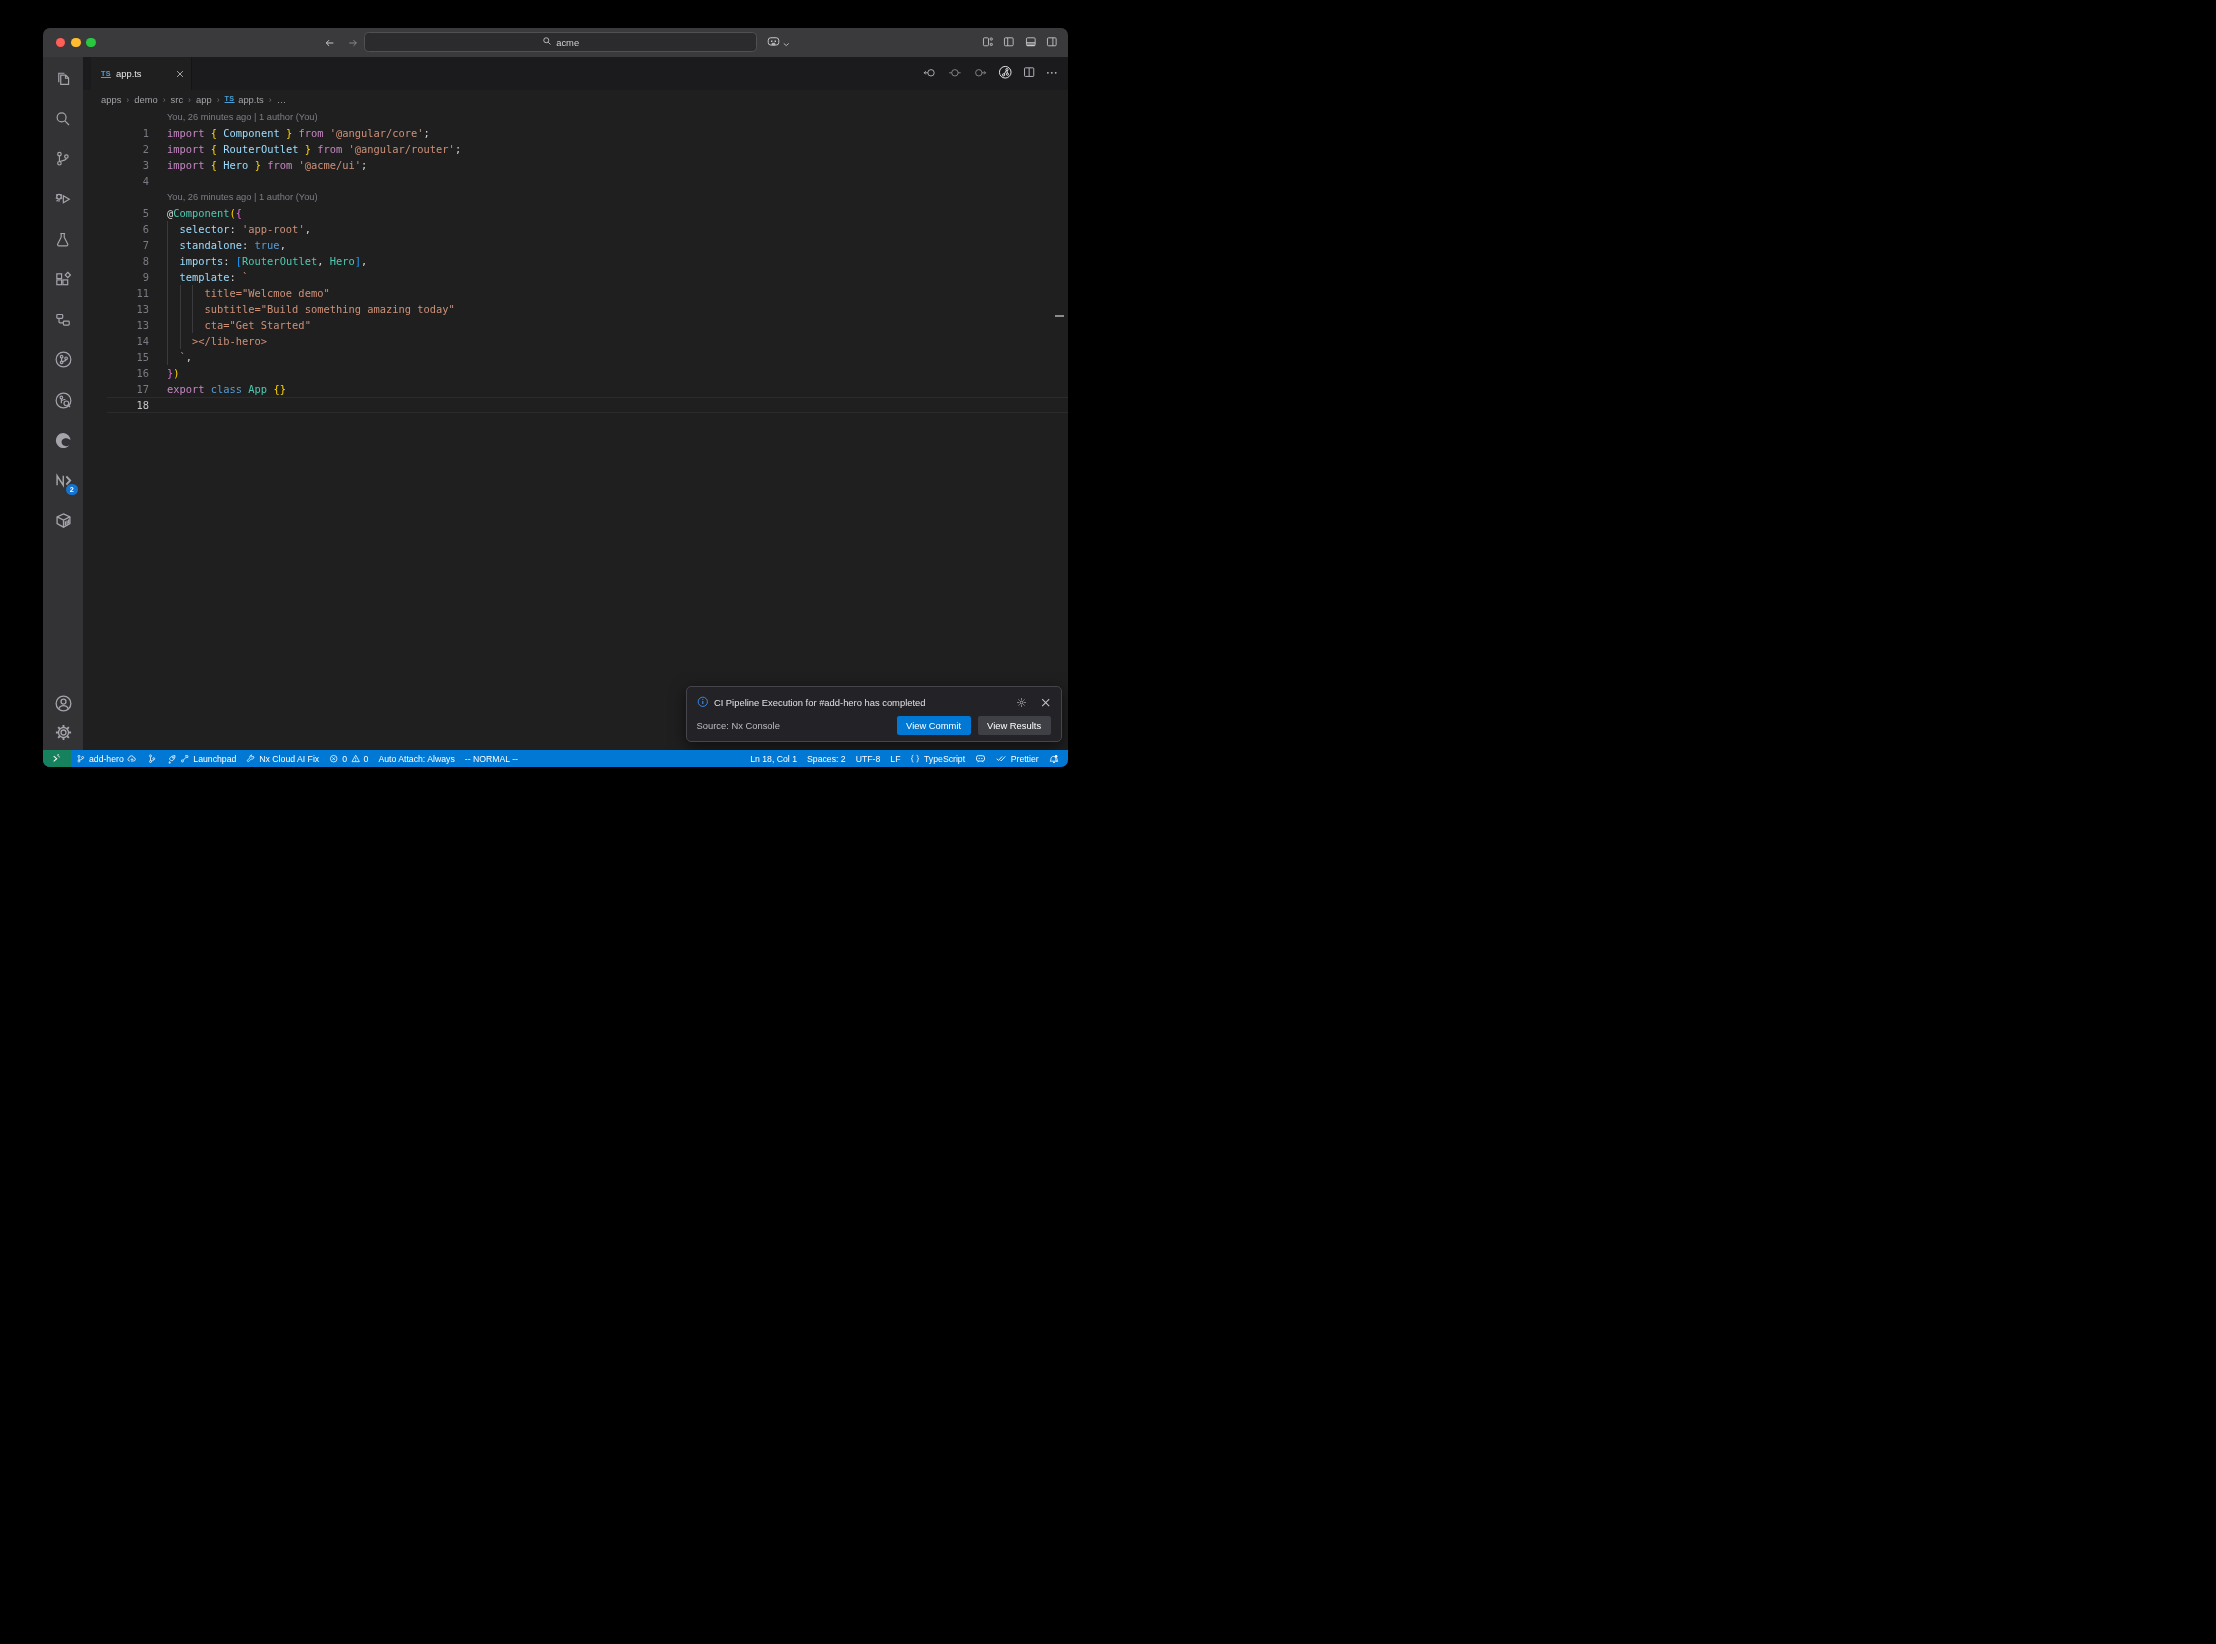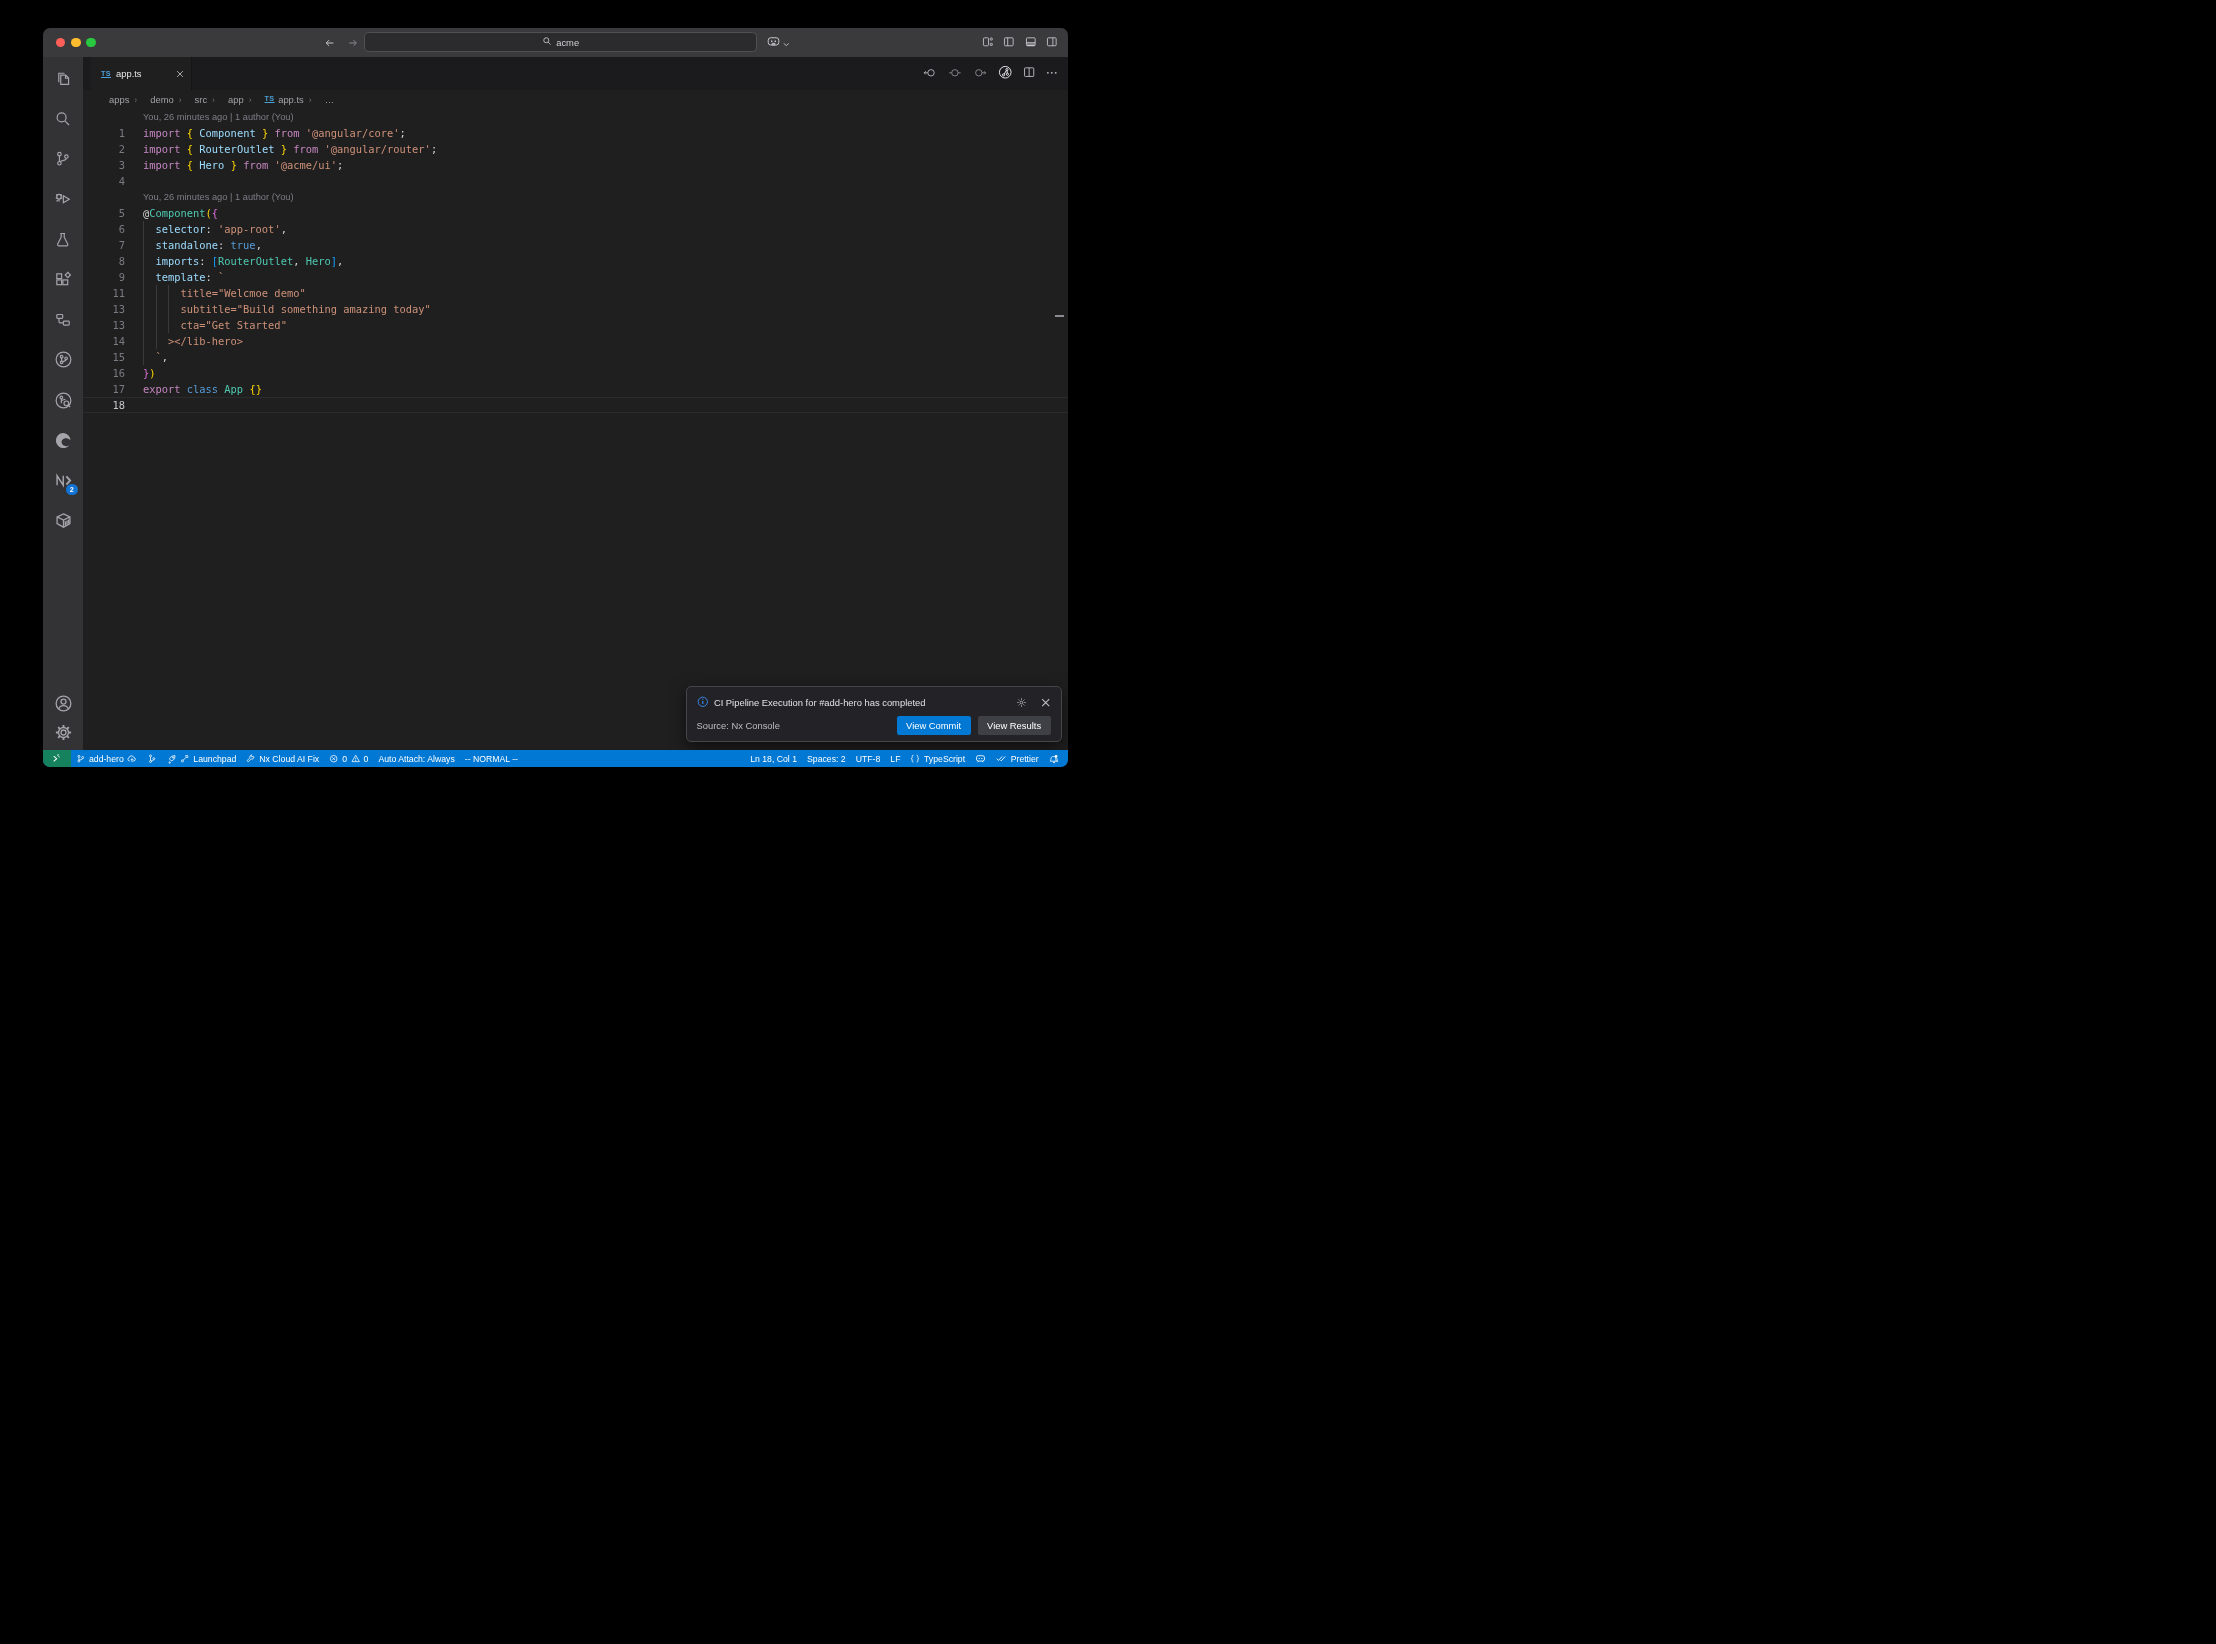--- a/index.html
+++ b/index.html
@@ -41,25 +41,25 @@
   .tab { margin-left:8px; width:101px; background:#1f1f20; display:flex; align-items:center;
          gap:5px; padding:0 7.2px 0 10px; font-size:9.4px; color:#e6e6e8;
          border-right:0.7px solid #151516; }
   .ts-badge { color:#4ba0d6; font-size:7.2px; font-weight:bold; letter-spacing:0.4px;text-decoration:underline; }
   .tab-close { margin-left:auto; color:#b9b9be; display:flex; }
   .editor-actions { position:absolute; right:10px; top:0; height:33px; display:flex;
                     align-items:center; gap:11px; color:#bcbcc2; }
   .breadcrumbs { height:19px; display:flex; align-items:center; gap:5px; padding-left:18px;
                  font-size:9.4px; color:#a2a2a6; background:#1f1f20; }
   .bc-sep { color:#6f6f73; font-size:8.7px; }
-  .bc-item { display:flex; align-items:flex-start; gap:3.6px;margin-left:8px; }
+  .bc-item { display:flex; align-items:flex-start; gap:3.6px; }
 
   
   .editor { flex:1; position:relative; font-family:"DejaVu Sans Mono", monospace;
-            font-size:10.4px; overflow:hidden; }
+            font-size:10.4px; overflow:hidden;margin-left:24px; }
   .crow { height:16px; line-height:16px; display:flex; white-space:pre; }
   .crow .ln { width:42px; text-align:right; color:#7a7a82; flex:none; }
   .crow.cur .ln { color:#c6c6ca; }
   .crow.cur { box-shadow: inset 0 0.7px 0 #303032, inset 0 -0.7px 0 #303032; }
   .crow .code { margin-left:18px; position:relative; color:#d4d4d4; }
   .blame-row { font-family:"Liberation Sans", sans-serif; font-size:9.3px; color:#7d7d86; }
   .blame-row .bl { margin-left:60px; }
   .guide { position:absolute; top:0; width:0.7px; height:16px; background:#3a3a3d; }
   .tk-kw{color:#C586C0} .tk-b1{color:#FFD700} .tk-b2{color:#DA70D6} .tk-b3{color:#179FFF}
   .tk-ty{color:#4EC9B0} .tk-pr{color:#9CDCFE} .tk-st{color:#CE9178} .tk-k2{color:#569CD6}

